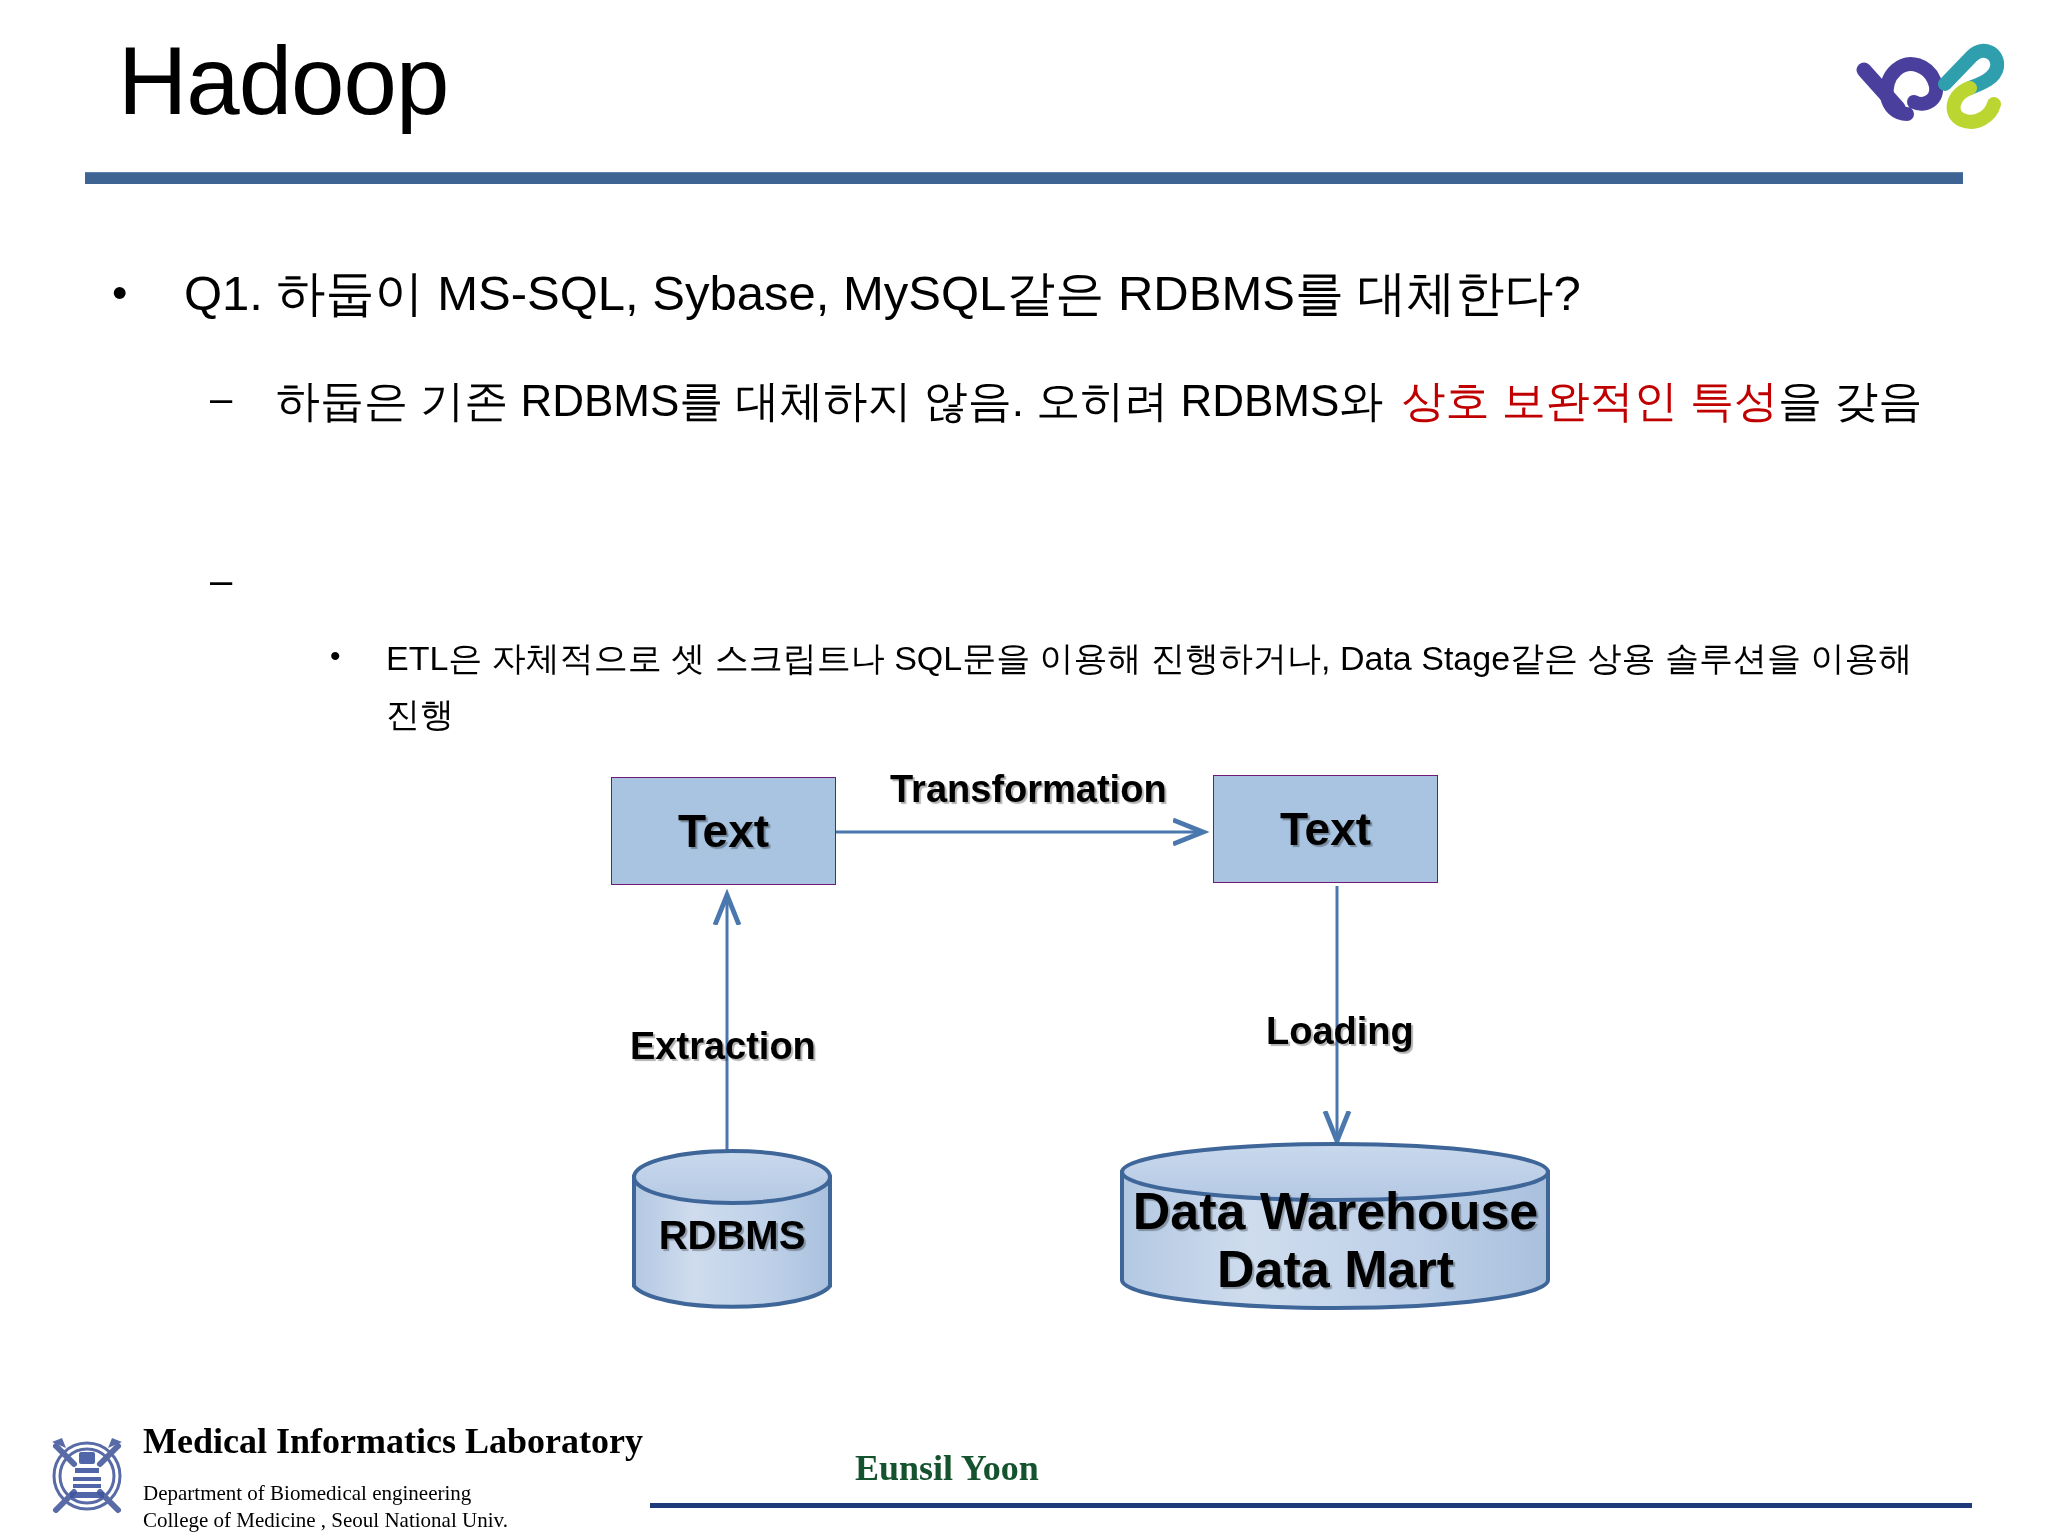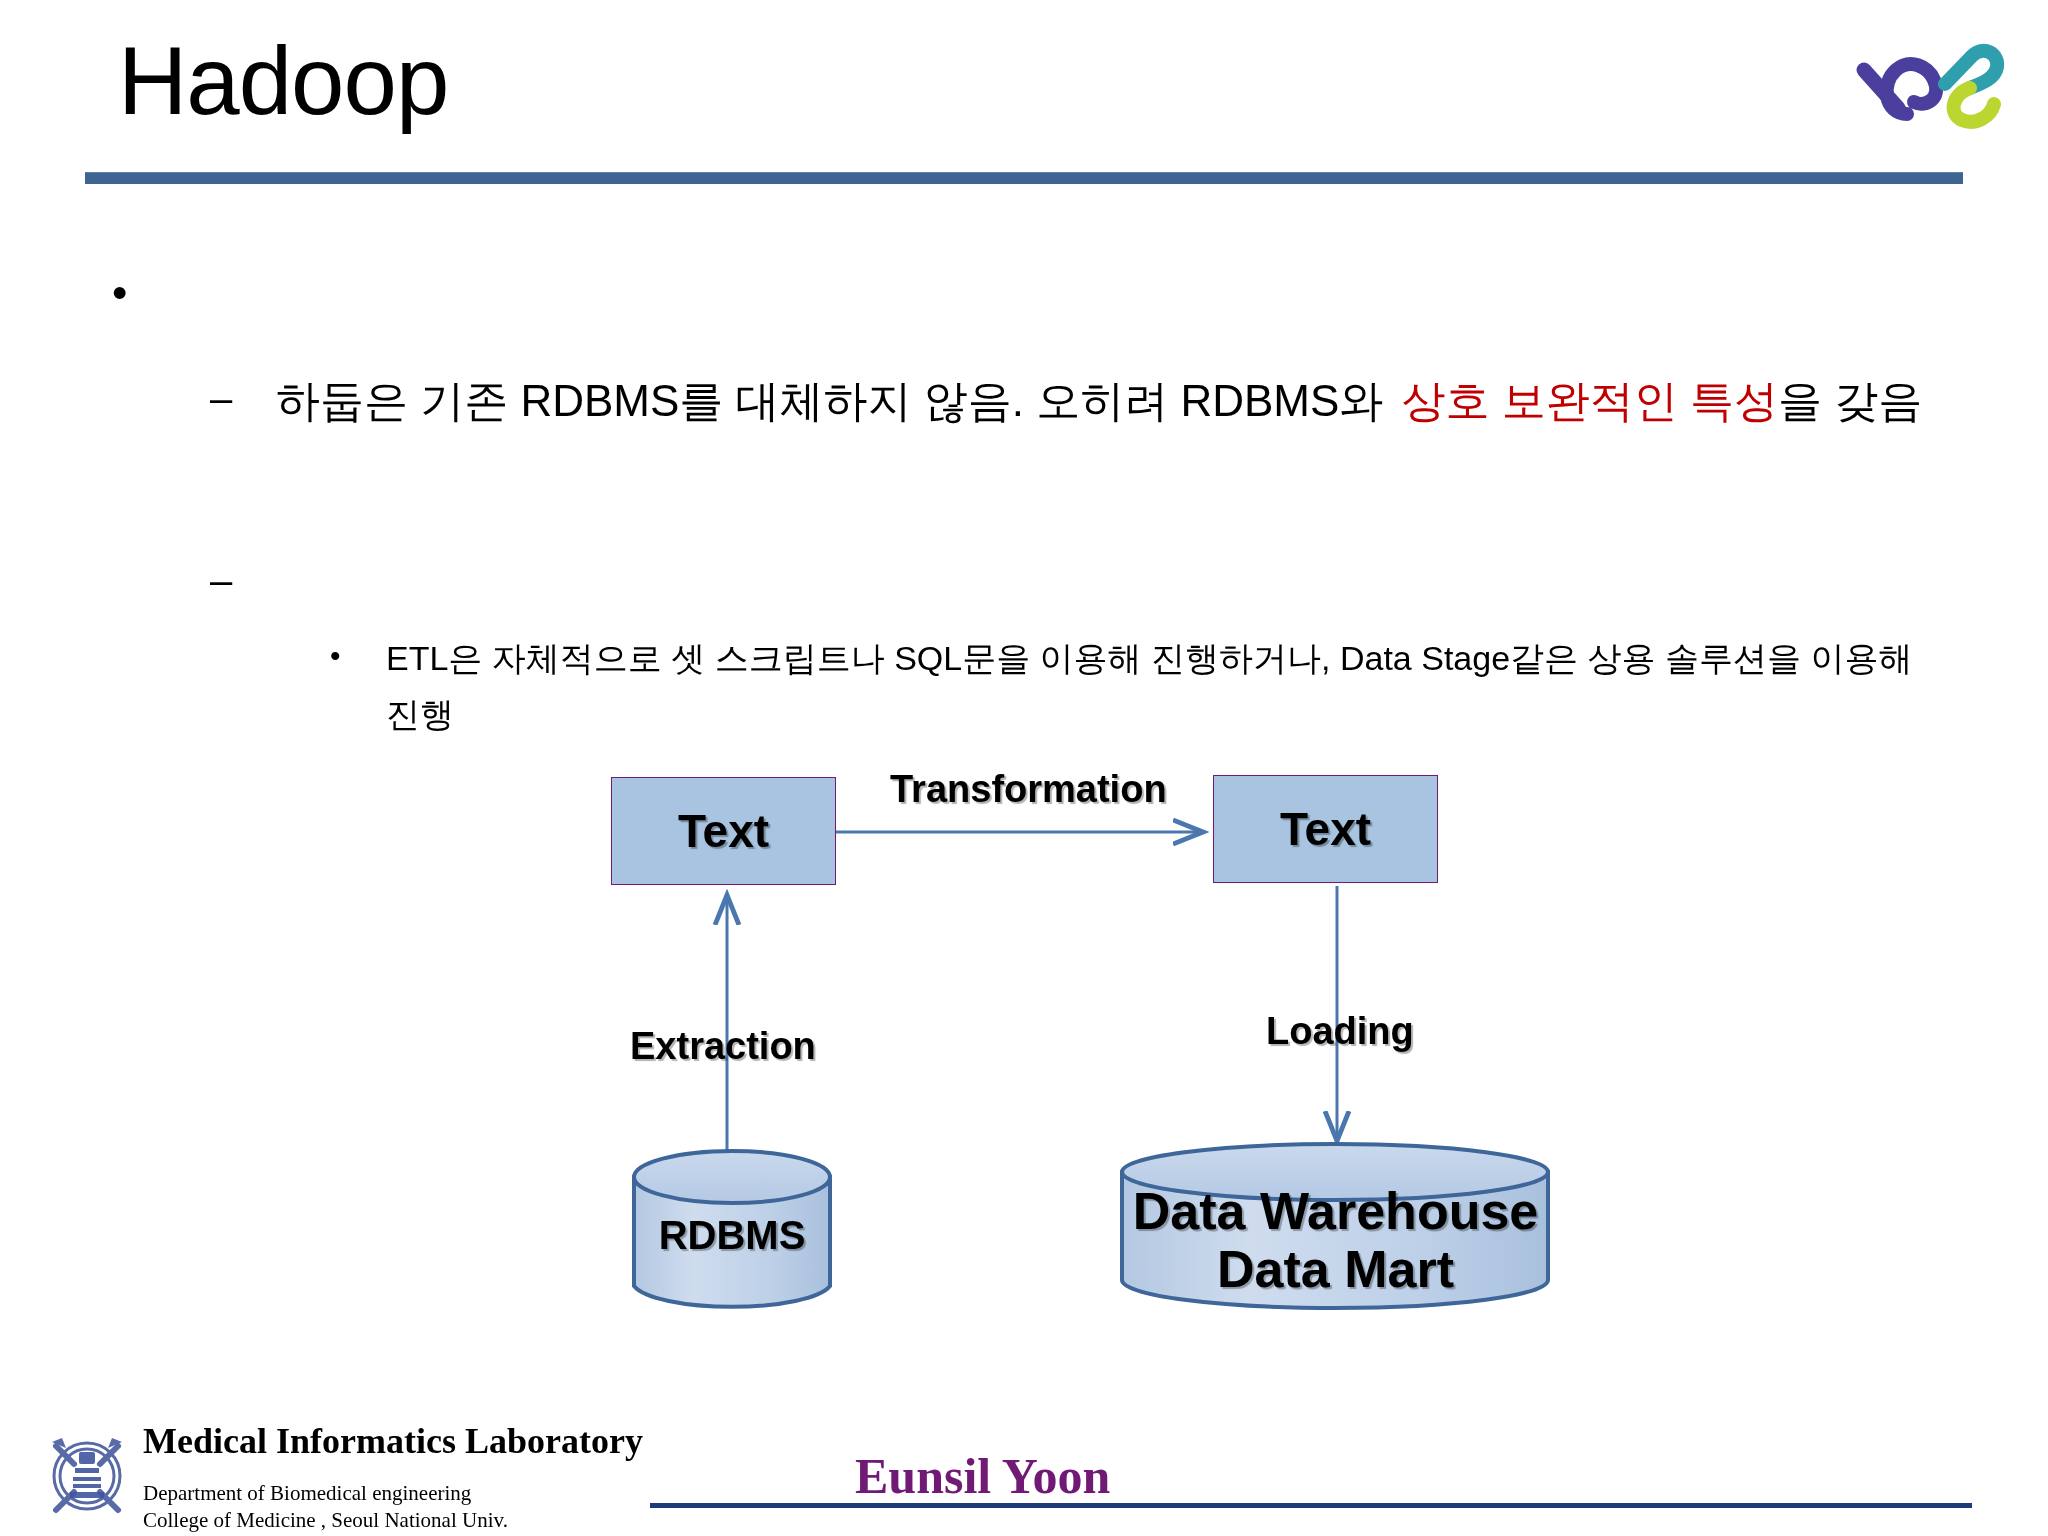--- a/index.html
+++ b/index.html
@@ -216,22 +216,22 @@
     line-height: 1.28;
     color: #000;
     white-space: nowrap;
   }
   .presenter {
     position: absolute;
     left: 855px;
     top: 1447px;
     font-family: "Liberation Serif", serif;
     font-weight: bold;
-    font-size: 50px;
-    color: #701a75;
+    font-size: 36px;
+    color: #14532d;
     white-space: nowrap;
   }
 </style>
 </head>
 <body>
 
 <div class="slide-title">Hadoop</div>
 <div class="header-rule"></div>
 
 <div class="brand-logo">
@@ -240,20 +240,21 @@
       <path d="M12 48 L46 86" stroke="#4b3f9e"></path>
       <path d="M55 92 C33 92 28 62 44 48 C58 36 76 44 82 58 C90 76 74 86 62 80" stroke="#4b3f9e" stroke-width="14"></path>
       <path d="M93 62 L120 34 C131 23 147 31 145 45 C143 57 128 62 118 66" stroke="#2f9fae" stroke-width="14"></path>
       <path d="M118 66 C100 72 96 92 110 98 C124 104 139 94 142 82" stroke="#bcd631" stroke-width="14"></path>
     </g>
   </svg>
 </div>
 
 <div class="bullet-l1">
   <span class="marker">•</span>
+  <span class="text">Q1. 하둡이 MS-SQL, Sybase, MySQL같은 RDBMS를 대체한다?</span>
 </div>
 
 <div class="bullet-l2 b-a">
   <span class="marker">–</span>
   <span class="text">
     <span>하둡은 기존 RDBMS를 대체하지 않음. 오히려 RDBMS와 </span><span class="hl">상호 보완적인 특성</span><span>을 갖음</span>
   </span>
 </div>
 
 <div class="bullet-l2 b-b">

